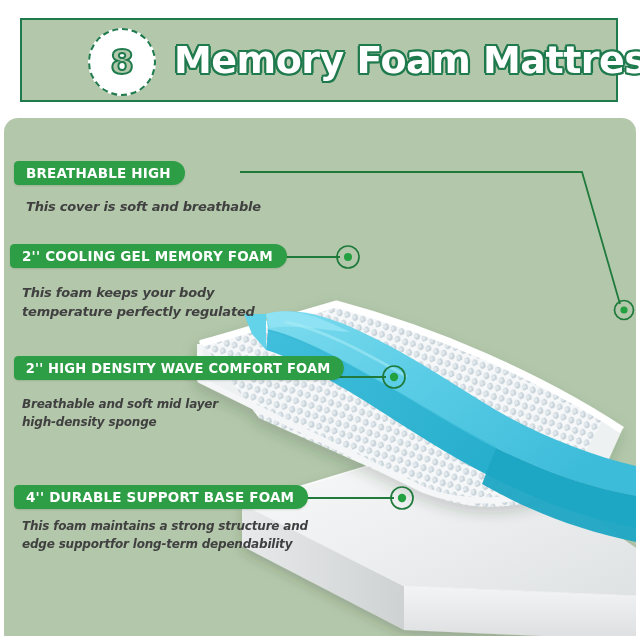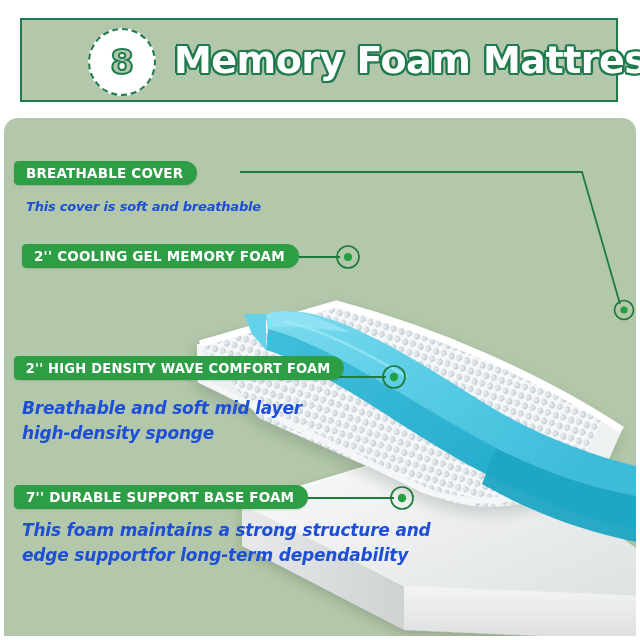--- a/index.html
+++ b/index.html
@@ -53,24 +53,24 @@
     border-radius:5px 14px 14px 5px;
     padding:5px 14px 5px 12px;
     font-family:"DejaVu Sans",sans-serif;
     font-weight:bold;font-size:13.5px;letter-spacing:0.2px;
     white-space:nowrap;line-height:1.05;
     box-shadow:0 1px 2px rgba(0,0,0,.12);
   }
   .pill.compressed{transform:scaleX(.97);transform-origin:left center;}
   .desc{
     font-family:"DejaVu Sans",sans-serif;
-    font-style:italic;font-weight:bold;font-size:13px;color:#1d4ed8;
+    font-style:italic;font-weight:bold;font-size:13px;color:#404040;
     line-height:1.45;white-space:pre-line;letter-spacing:-0.2px;
   }
-  .desc.small{font-size:17px;}
+  .desc.small{font-size:12px;}
 </style>
 </head>
 <body>
 
 <div id="stage">
 
   <div class="header-band">
     <div class="badge">
       <span class="badge-num">8</span>
     </div>
@@ -223,34 +223,36 @@
           <circle cx="390" cy="259" r="4.2" fill="#23a03f"></circle>
         </g>
         <g>
           <circle cx="398" cy="380" r="11" fill="none" stroke="#1f7a3c" stroke-width="1.7"></circle>
           <circle cx="398" cy="380" r="4.2" fill="#23a03f"></circle>
         </g>
       </g>
     </svg>
 
     <div class="callout" style="left:10px;top:43px;">
-      <div class="pill">BREATHABLE COVER</div>
+      <div class="pill">BREATHABLE HIGH</div>
       <div class="desc" style="margin-top:13px;margin-left:12px;">This cover is soft and breathable</div>
     </div>
 
-    <div class="callout" style="left:18px;top:126px;">
+    <div class="callout" style="left:6px;top:126px;">
       <div class="pill">2'' COOLING GEL MEMORY FOAM</div>
+      <div class="desc" style="margin-top:16px;margin-left:12px;">This foam keeps your body
+temperature perfectly regulated</div>
     </div>
 
     <div class="callout" style="left:10px;top:238px;">
       <div class="pill compressed">2''  HIGH DENSITY  WAVE COMFORT FOAM</div>
       <div class="desc small" style="margin-top:16px;margin-left:8px;">Breathable and soft mid layer
 high-density sponge</div>
     </div>
 
     <div class="callout" style="left:10px;top:367px;">
-      <div class="pill">7''  DURABLE SUPPORT BASE FOAM</div>
+      <div class="pill">4''  DURABLE SUPPORT BASE FOAM</div>
       <div class="desc small" style="margin-top:9px;margin-left:8px;">This foam maintains a strong structure and
 edge supportfor long-term dependability</div>
     </div>
 
   </div>
 </div>
 
 </body></html>

